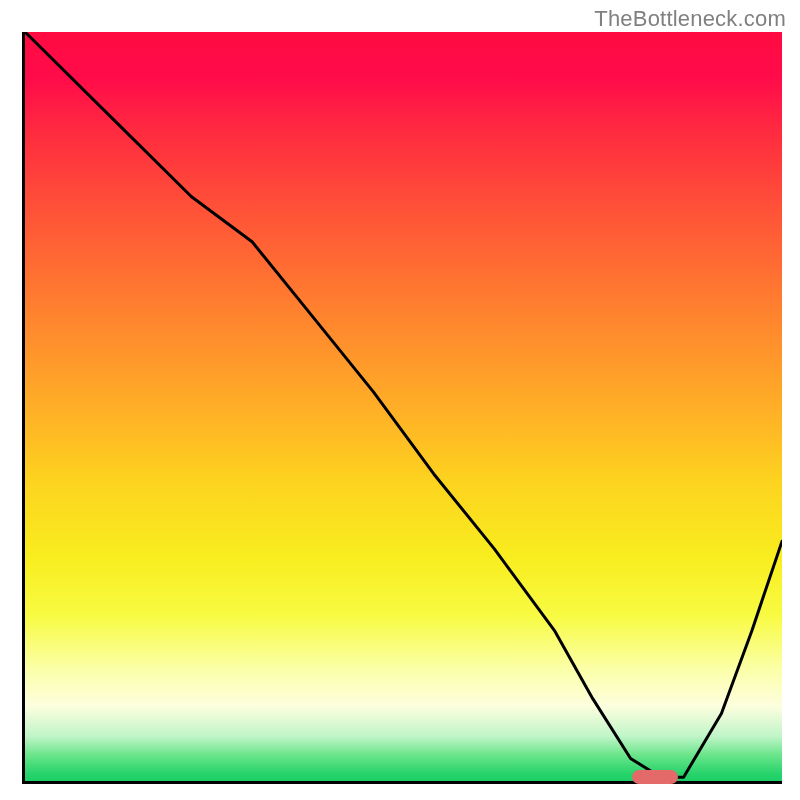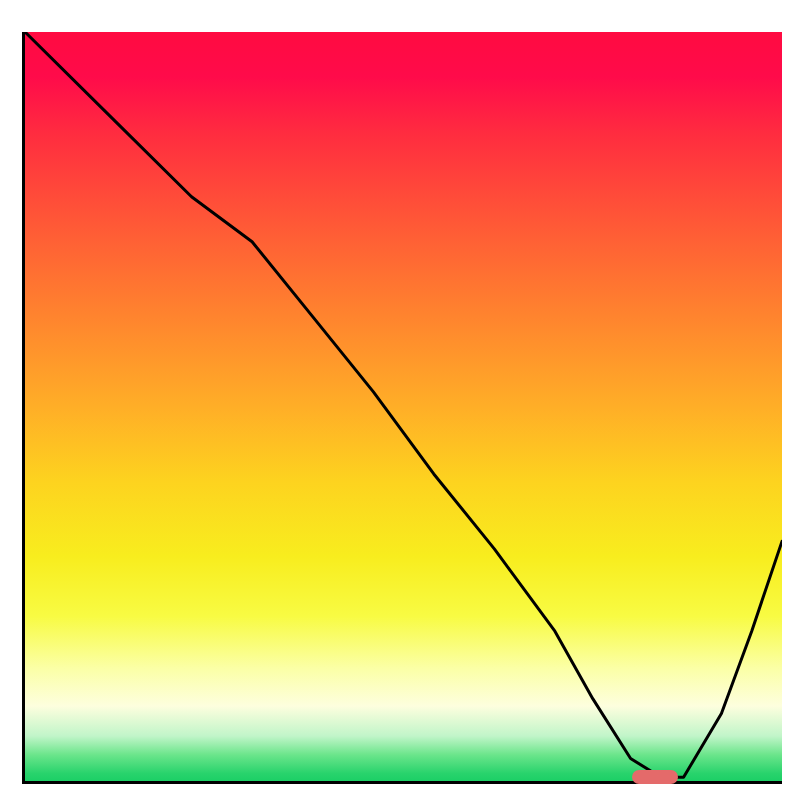--- a/index.html
+++ b/index.html
@@ -57,20 +57,21 @@
     border-radius: 7px;
     background: #e46a6a;
     left: 607px;
     top: 738px;
   }
 </style>
 </head>
 <body>
 
 <div class="wrap">
+  <div class="watermark">TheBottleneck.com</div>
   <div class="plot">
     <div class="gradient"></div>
     <svg class="curve" viewBox="0 0 760 752" preserveAspectRatio="none">
       <path d="M0.0 0.0 L91.2 90.2 L167.2 165.4 L228.0 210.6 L288.8 285.8 L349.6 361.0 L410.4 443.7 L471.2 518.9 L532.0 601.6 L570.0 669.3 L608.0 729.4 L638.4 748.2 L661.2 748.2 L699.2 684.3 L729.6 601.6 L760.0 511.4" fill="none" stroke="#000" stroke-width="3" stroke-linecap="round" stroke-linejoin="round"></path>
     </svg>
     <div class="marker"></div>
   </div>
 </div>
 
 </body></html>

